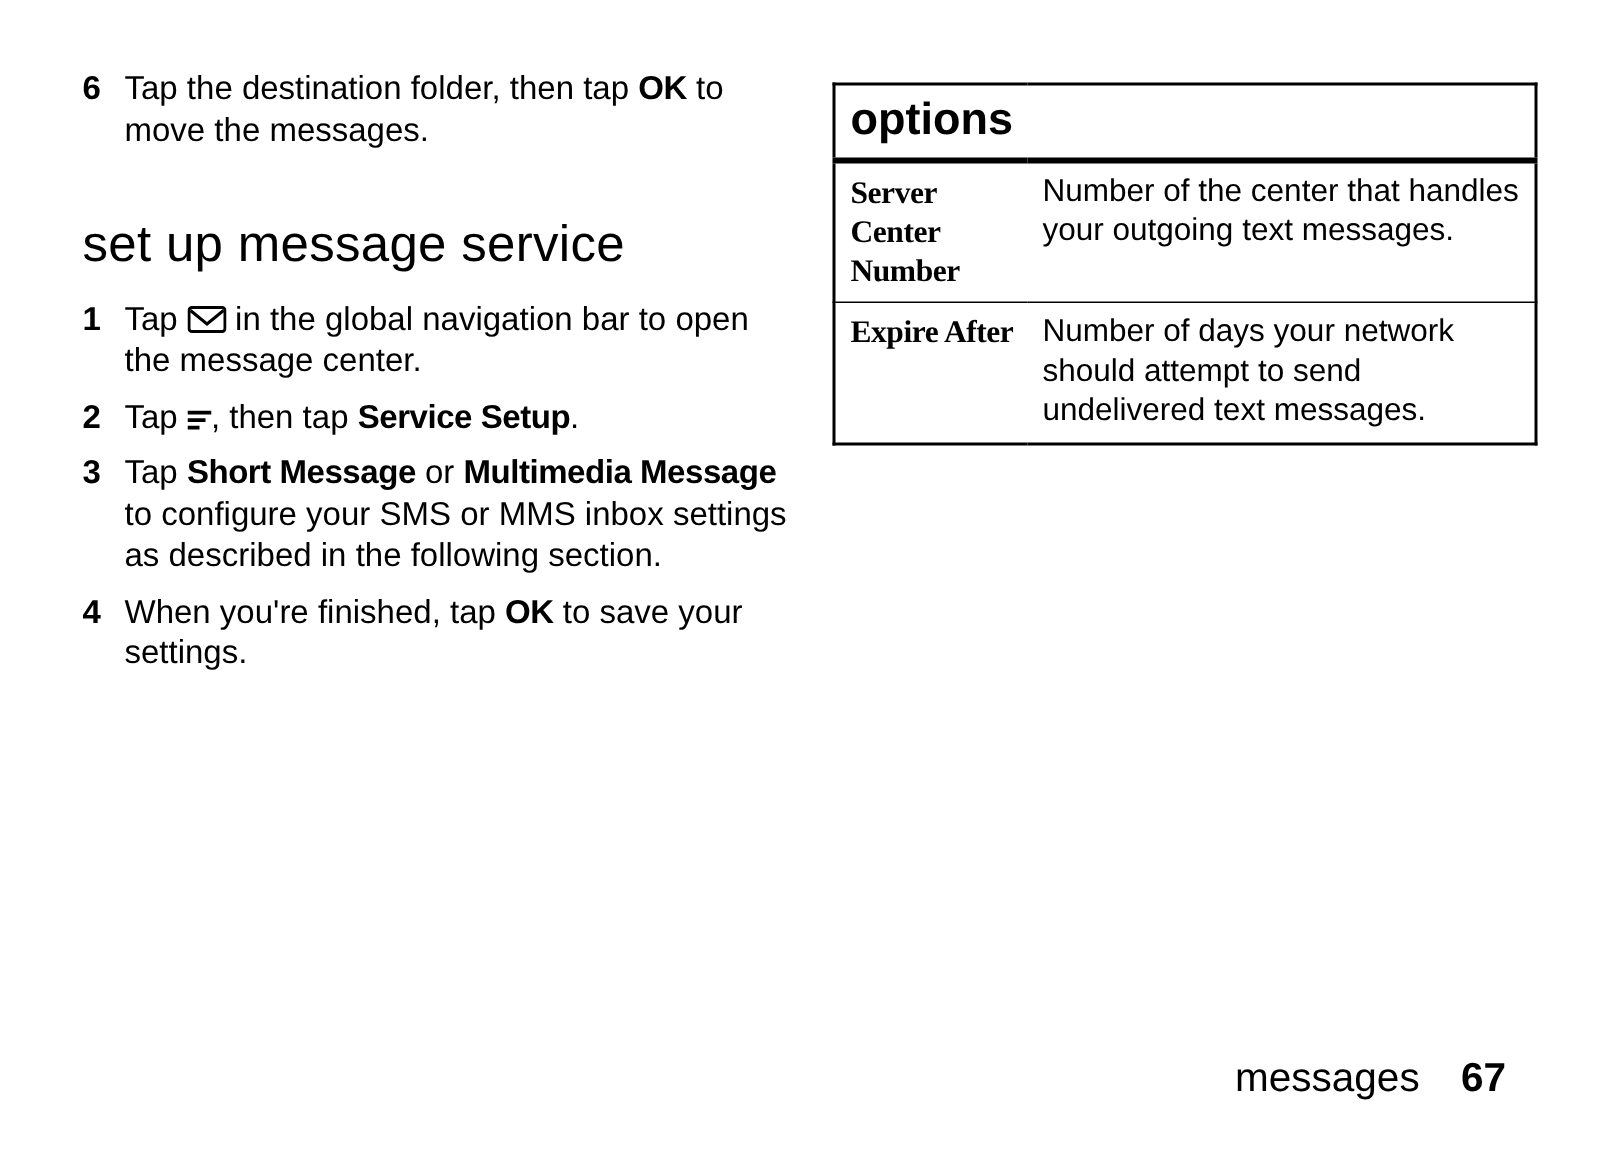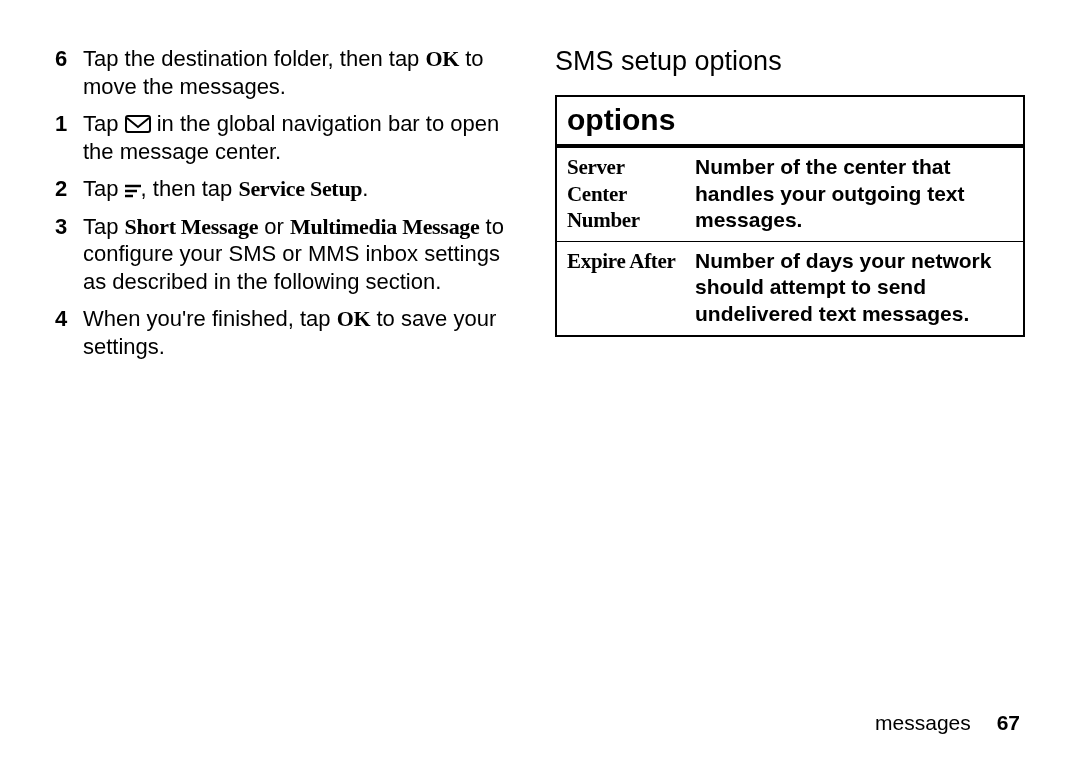--- a/index.html
+++ b/index.html
@@ -50,21 +50,21 @@
     font-size: 34px;
     margin: 32px 0 14px 0;
     letter-spacing: 0.2px;
   }
   h2.sub {
     font-weight: normal;
     font-size: 27px;
     margin: 0 0 6px 0;
   }
 
-  .cond { font-family: Liberation Serif, serif; font-stretch: condensed; font-weight: bold; letter-spacing: -0.3px; }
+  .cond { font-family: Liberation Sans, sans-serif; font-stretch: condensed; font-weight: bold; letter-spacing: -0.3px; }
   b { font-weight: bold; }
 
   svg.inline-icon { vertical-align: -2px; }
 
   
   .opt-table {
     border: 2.5px solid #000;
     border-collapse: collapse;
     width: 100%;
     margin-top: 10px;
@@ -74,48 +74,48 @@
     font-weight: bold;
     font-size: 30px;
     padding: 4px 10px 6px 10px;
     border-bottom: 4px solid #000;
   }
   .opt-table td {
     vertical-align: top;
     padding: 6px 8px 8px 10px;
     border-top: 1px solid #000;
     font-size: 21px;
-    font-weight: bold;
   }
   .opt-table tr:first-of-type td { border-top: none; }
   .opt-table td.k { width: 110px; font-family: Liberation Serif, serif; font-stretch: condensed; font-weight: bold; letter-spacing: -0.3px; line-height: 1.25; }
 
   .footer {
     position: absolute;
     bottom: 30px;
-    right: 60px;
-    font-size: 21px;
+    right: 76px;
+    font-size: 27px;
   }
   .footer .pg { font-weight: bold; margin-left: 20px; }
 </style>
 </head>
 <body>
 
 <div class="page">
 
   <div class="col left">
 
     <div class="step">
       <div class="num">6</div>
       <div class="txt">
         <span>Tap the destination folder, then tap </span><span class="cond">OK</span><span> to move the messages.</span>
       </div>
     </div>
 
 
+    <h1 class="section">set up message service</h1>
 
     <div class="step">
       <div class="num">1</div>
       <div class="txt">
         <span>Tap </span>
         <svg class="inline-icon" width="26" height="18" viewBox="0 0 26 18">
           <rect x="1" y="1" width="24" height="16" rx="2" ry="2" fill="none" stroke="#000" stroke-width="2"></rect>
           <polyline points="2,3 13,12 24,3" fill="none" stroke="#000" stroke-width="2"></polyline>
         </svg>
         <span> in the global navigation bar to open the message center.</span>
@@ -144,21 +144,20 @@
     <div class="step">
       <div class="num">4</div>
       <div class="txt">
         <span>When you're finished, tap </span><span class="cond">OK</span><span> to save your settings.</span>
       </div>
     </div>
 
   </div>
 
   <div class="col right">
-    <h2 class="sub">SMS setup options</h2>
 
 
     <table class="opt-table">
       <thead>
         <tr>
             <th colspan="2">options</th>
           </tr>
       </thead>
       <tbody>
         <tr>

